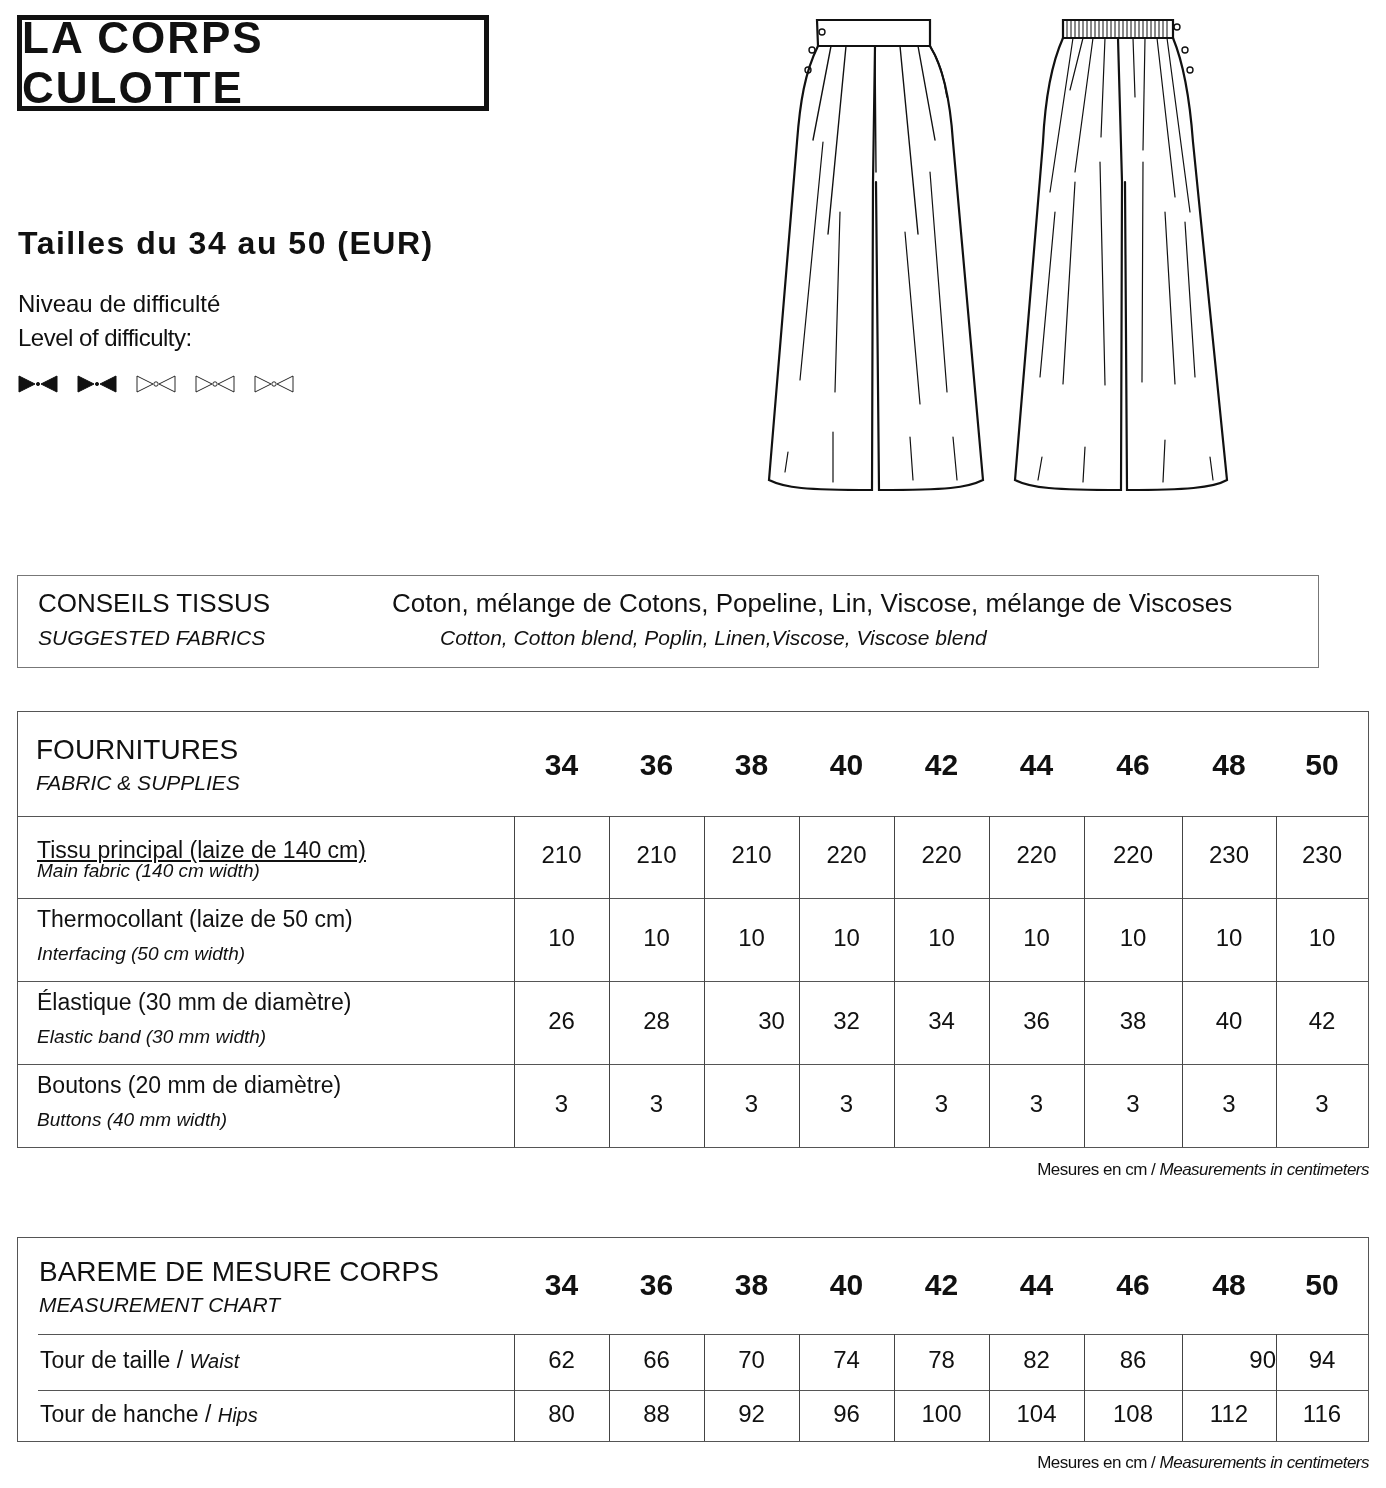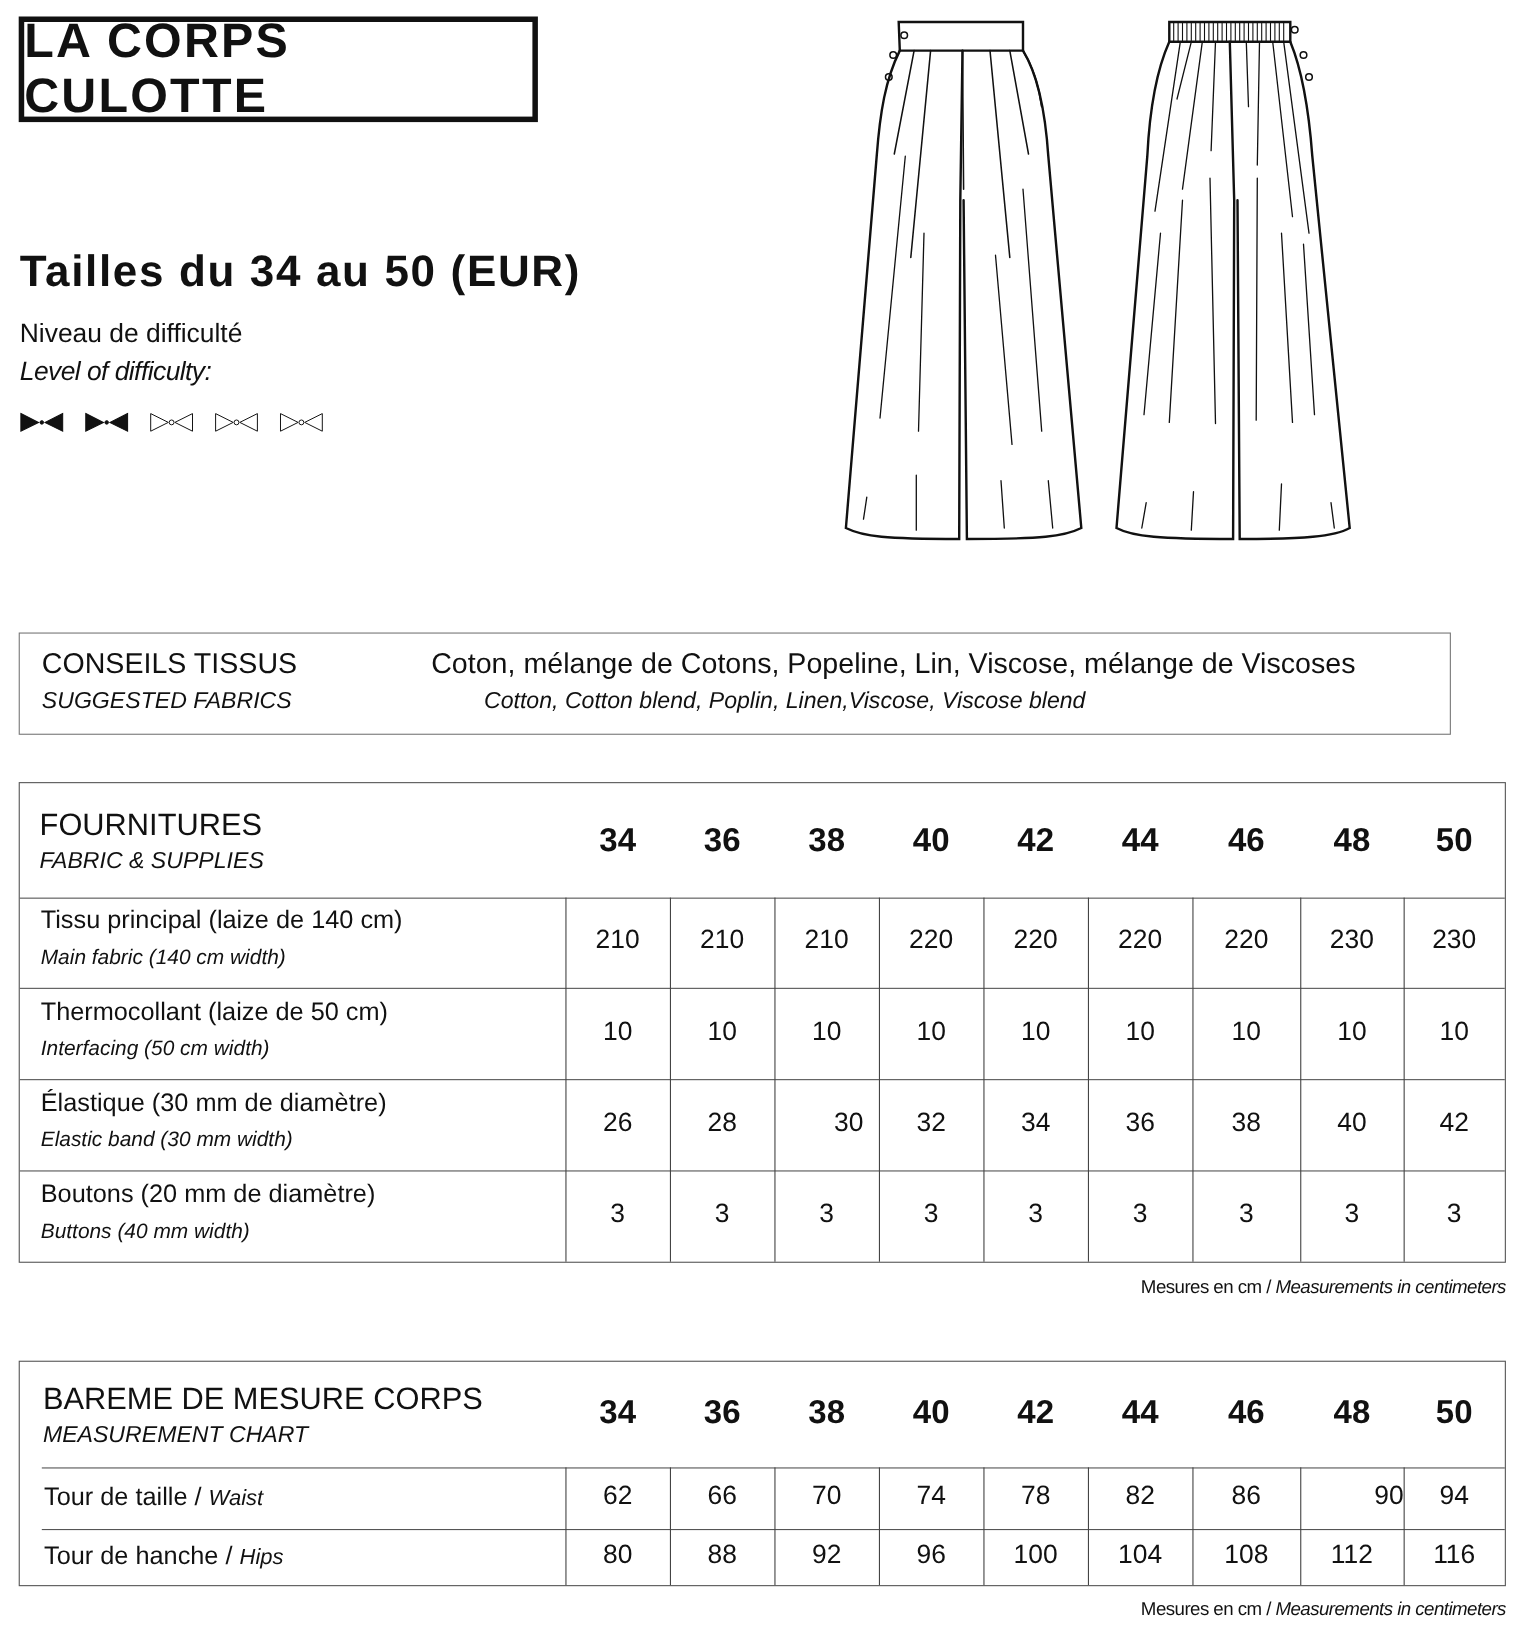--- a/index.html
+++ b/index.html
@@ -5,23 +5,23 @@
   html, body { margin:0; padding:0; background:#ffffff; }
   body { width:1386px; height:1488px; position:relative; overflow:hidden;
          font-family:"Liberation Sans", sans-serif; color:#111; }
   .abs { position:absolute; }
 
   
   .title-box { left:17px; top:15px; width:472px; height:96px; border:5px solid #111;
                box-sizing:border-box; display:flex; align-items:center; justify-content:center; }
   .title-box span { font-size:44px; font-weight:bold; letter-spacing:2px; }
 
-  .sizes { left:18px; top:225px; font-size:40px; font-weight:bold; letter-spacing:1.5px; }
+  .sizes { left:18px; top:225px; font-size:32px; font-weight:bold; letter-spacing:1.5px; }
   .diff-fr { left:18px; top:290px; font-size:24px; }
-  .diff-en { left:18px; top:324px; font-size:24px; font-style:italic; letter-spacing:-0.5px; }
+  .diff-en { left:18px; top:324px; font-size:24px; letter-spacing:-0.5px; }
   .rating { left:18px; top:374px; display:flex; gap:19px; }
   .bow { width:40px; height:20px; }
 
   
   .illus { left:755px; top:12px; width:490px; height:505px; }
 
   
   .fabrics { left:17px; top:575px; width:1302px; height:93px; border:1.5px solid #777; box-sizing:border-box; }
   .fab-h1 { left:20px; top:12px; font-size:26px; }
   .fab-h2 { left:20px; top:50px; font-size:21px; font-style:italic; }
@@ -125,21 +125,21 @@
     <div class="size-h" style="left:591px;top:36px;width:95px;">36</div>
     <div class="size-h" style="left:686px;top:36px;width:95px;">38</div>
     <div class="size-h" style="left:781px;top:36px;width:95px;">40</div>
     <div class="size-h" style="left:876px;top:36px;width:95px;">42</div>
     <div class="size-h" style="left:971px;top:36px;width:95px;">44</div>
     <div class="size-h" style="left:1066px;top:36px;width:98px;">46</div>
     <div class="size-h" style="left:1164px;top:36px;width:94px;">48</div>
     <div class="size-h" style="left:1258px;top:36px;width:92px;">50</div>
     <div class="hline" style="left:0px;right:0;top:104px;"></div>
     <div style="position:absolute;left:0;right:0;top:104px;height:82px;">
-      <div class="rl1" style="left:19px;top:7px;">Tissu principal (laize de 140 cm)</div>
+      <div class="rl1" style="left:19px;top:21px;text-decoration:underline;">Tissu principal (laize de 140 cm)</div>
       <div class="rl2" style="left:19px;top:44px;">Main fabric (140 cm width)</div>
       <div class="cell" style="left:496px;width:95px;top:25px;">210</div>
       <div class="cell" style="left:591px;width:95px;top:25px;">210</div>
       <div class="cell" style="left:686px;width:95px;top:25px;">210</div>
       <div class="cell" style="left:781px;width:95px;top:25px;">220</div>
       <div class="cell" style="left:876px;width:95px;top:25px;">220</div>
       <div class="cell" style="left:971px;width:95px;top:25px;">220</div>
       <div class="cell" style="left:1066px;width:98px;top:25px;">220</div>
       <div class="cell" style="left:1164px;width:94px;top:25px;">230</div>
       <div class="cell" style="left:1258px;width:92px;top:25px;">230</div>

